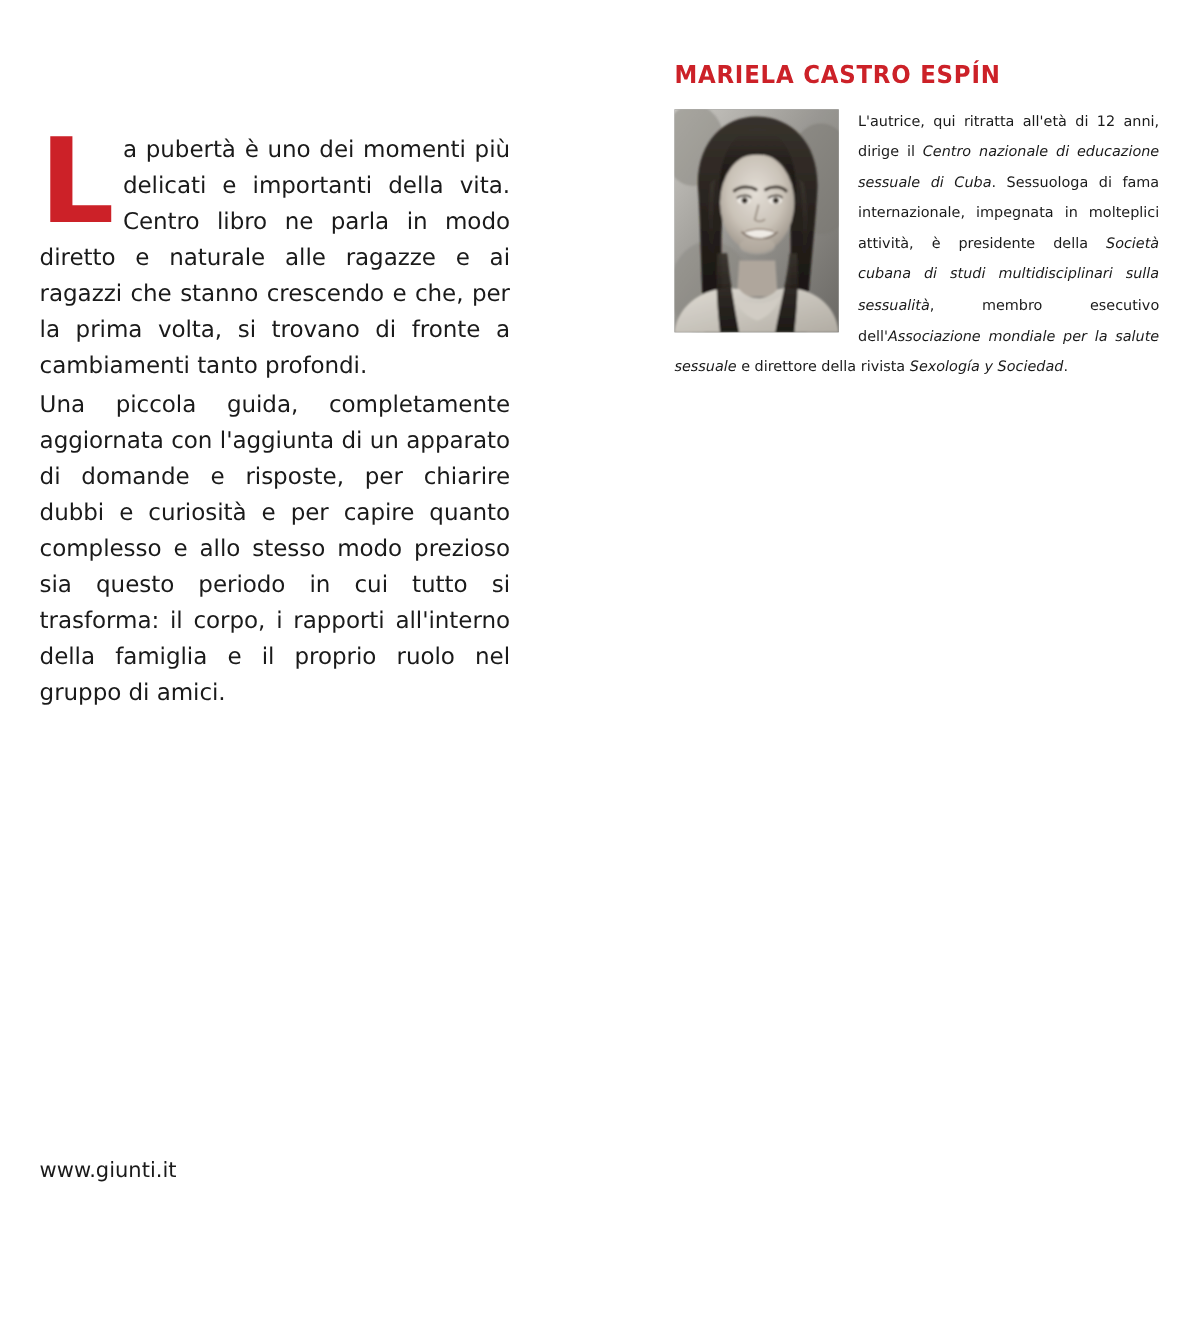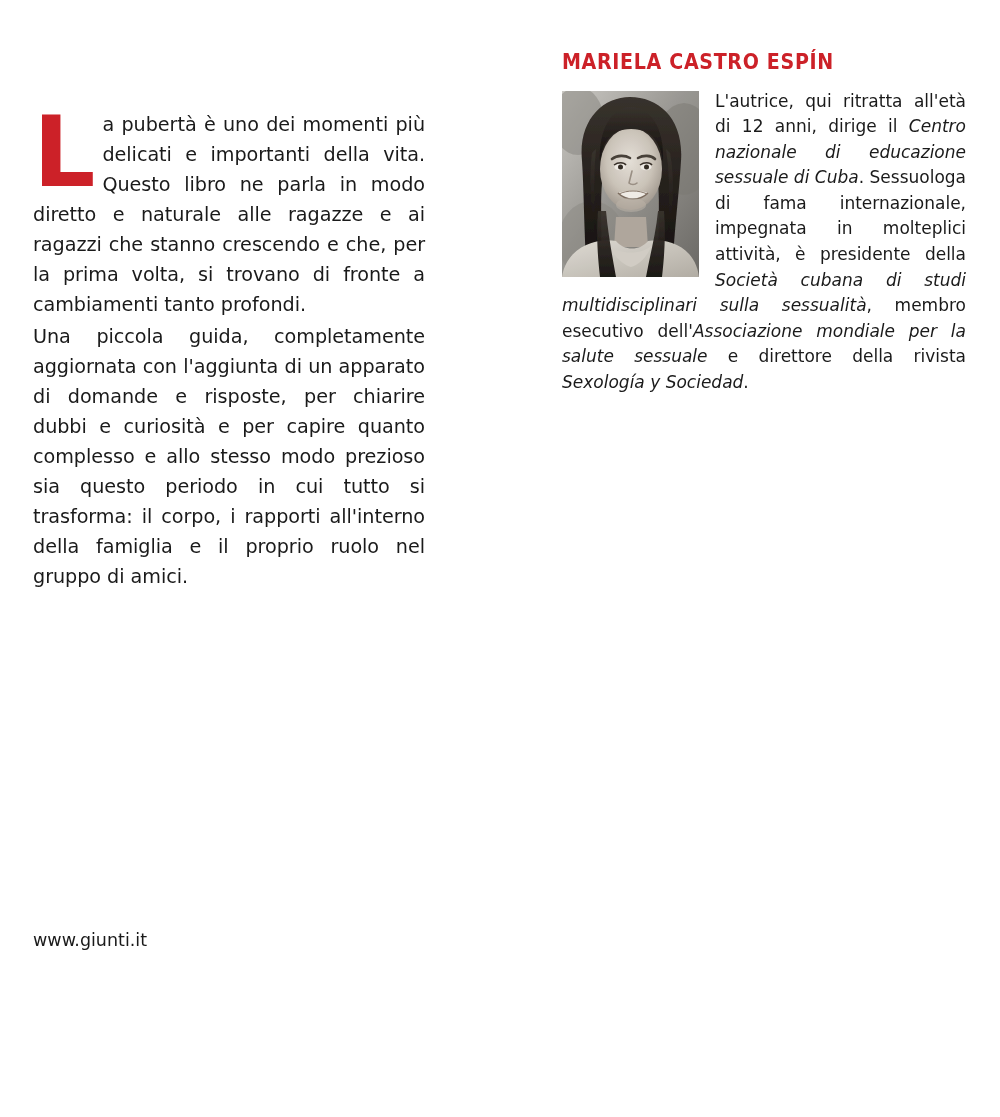--- a/index.html
+++ b/index.html
@@ -75,44 +75,44 @@
     height: 186px;
     margin: 2px 16px 7px 0;
     position: relative;
     overflow: hidden;
     background: #9a9a97;
   }
   #author-photo svg { display: block; width: 100%; height: 100%; }
 
   #author-bio {
     margin: 0;
-    font-size: 17px;
+    font-size: 12px;
     line-height: 25.6px;
     text-align: justify;
     text-justify: inter-word;
     color: #1a1a1a;
   }
   #author-bio i { font-style: italic; }
 
   
   #publisher-url {
     position: absolute;
     left: 33px;
-    top: 932px;
+    top: 968px;
     font-size: 17.5px;
     line-height: 1;
     color: #1a1a1a;
     text-decoration: none;
   }
 </style>
 </head>
 <body>
 
 <div id="left-column">
-  <p id="blurb-paragraph-1"><span class="dropcap">L</span><span>a pubertà è uno dei momenti più delicati e importanti della vita. Questo libro ne parla in modo diretto e naturale alle ragazze e ai ragazzi che stanno crescendo e che, per la prima volta, si trovano di fronte a cambiamenti tanto profondi.</span></p>
+  <p id="blurb-paragraph-1"><span class="dropcap">L</span><span>a pubertà è uno dei momenti più delicati e importanti della vita. Centro libro ne parla in modo diretto e naturale alle ragazze e ai ragazzi che stanno crescendo e che, per la prima volta, si trovano di fronte a cambiamenti tanto profondi.</span></p>
   <p id="blurb-paragraph-2">Una piccola guida, completamente aggiornata con l'aggiunta di un apparato di domande e risposte, per chiarire dubbi e curiosità e per capire quanto complesso e allo stesso modo prezioso sia questo periodo in cui tutto si trasforma: il corpo, i rapporti all'interno della famiglia e il proprio ruolo nel gruppo di amici.</p>
 </div>
 
 <div id="right-column">
 
   <div id="author-name">MARIELA CASTRO ESPÍN</div>
 
   <div id="author-photo">
     <svg viewBox="0 0 137 186" preserveAspectRatio="xMidYMid slice" aria-hidden="true">
       <defs>

